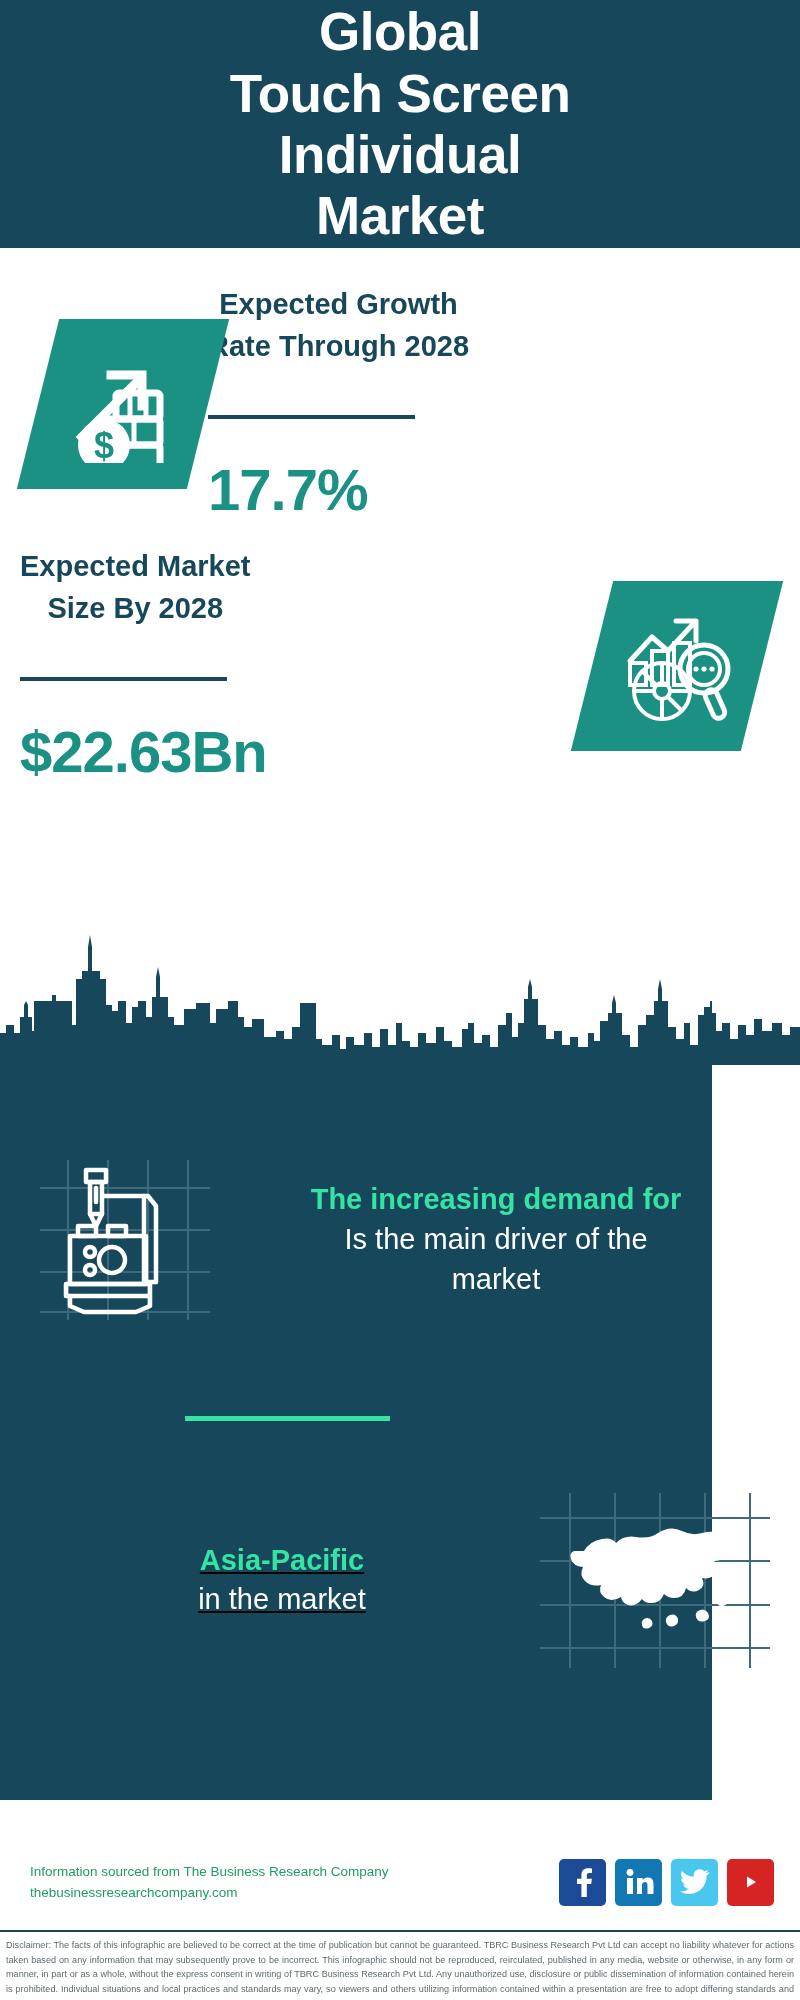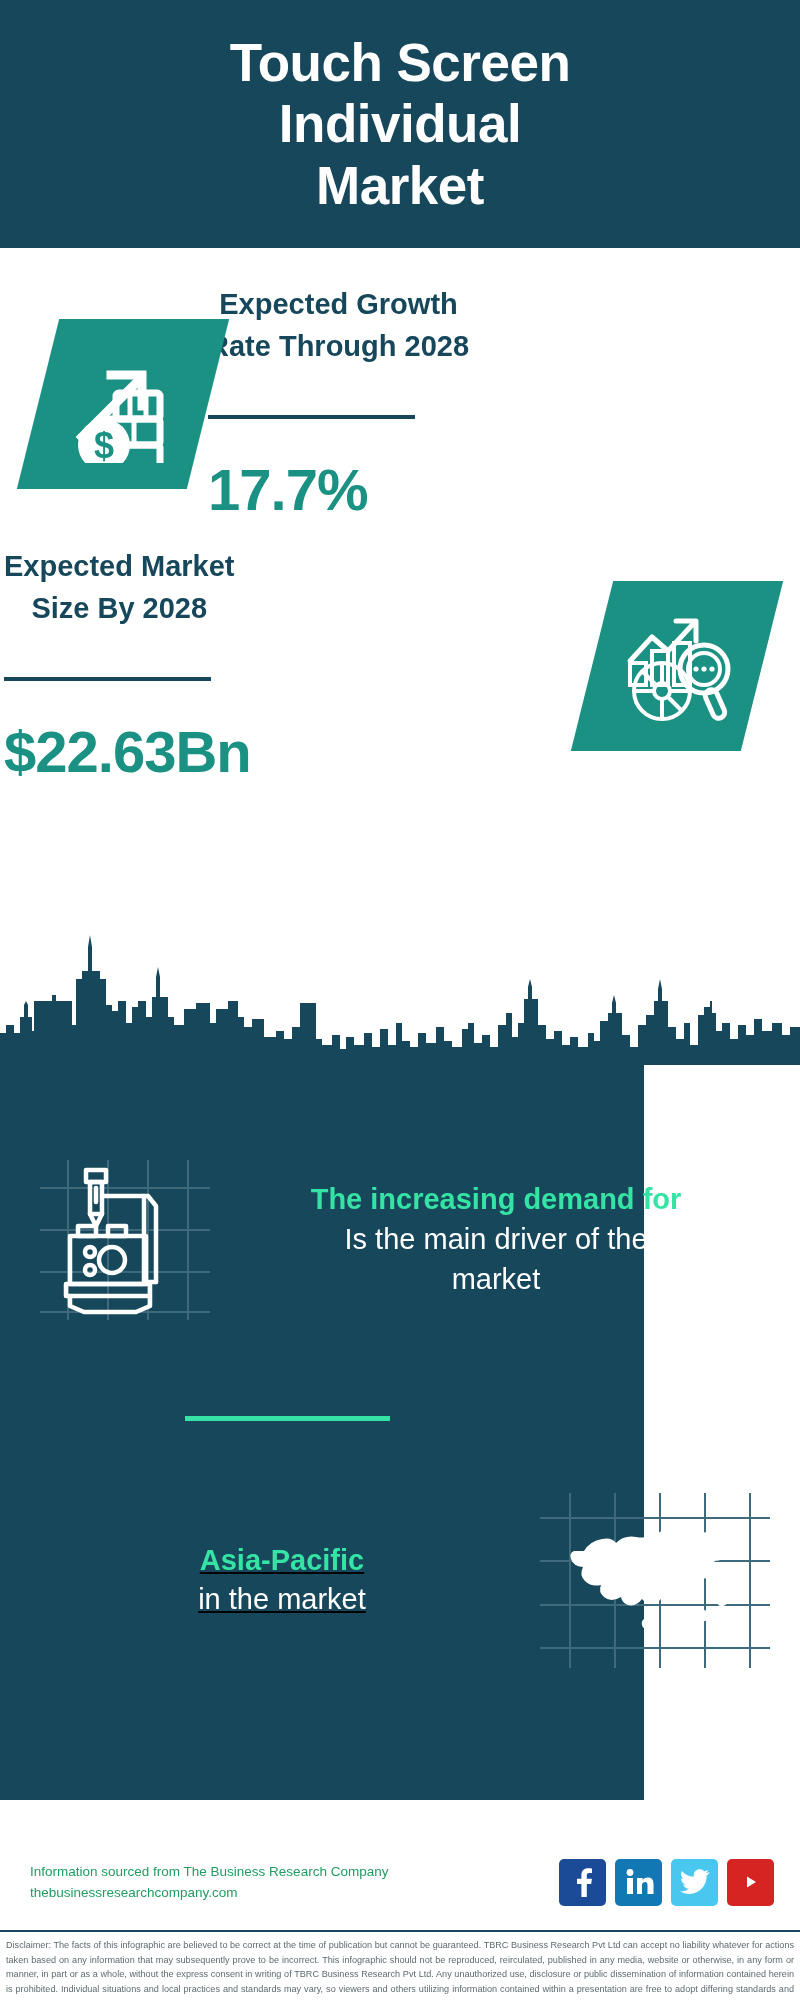--- a/index.html
+++ b/index.html
@@ -47,30 +47,30 @@
   .stat-value{
     color:#1b9184;font-weight:bold;font-size:58px;line-height:1.12;text-align:center;
     letter-spacing:-1px;
   }
 
   .stat-1 .para-icon{margin-left:38px;}
   .stat-1 .stat-text{padding-right:18px;}
   .stat-1 .stat-rule{width:207px;}
 
   .stat-2 .para-icon{margin-right:38px;order:2;}
-  .stat-2 .stat-text{order:1;padding-left:4px;}
+  .stat-2 .stat-text{order:1;padding-left:20px;}
   .stat-2 .stat-rule{width:207px;}
 
   
   .skyline{position:absolute;left:0;top:905px;width:800px;height:160px;}
   .skyline svg{display:block;width:800px;height:160px;}
 
   
   .dark-zone{
-    position:absolute;left:0;top:1060px;width:644px;height:740px;
+    position:absolute;left:0;top:1060px;width:712px;height:740px;
     background:#17475a;
   }
 
   .block{position:absolute;width:800px;display:flex;align-items:center;}
 
   .driver-block{top:72px;height:215px;}
   .driver-icon{width:170px;height:160px;margin-left:40px;flex:0 0 auto;}
   .driver-text{flex:1 1 auto;padding:0 28px 0 10px;text-align:center;}
 
   .accent-line{
@@ -117,20 +117,21 @@
     margin:0;color:#5d6a70;font-size:9.1px;line-height:1.62;text-align:justify;
   }
 </style>
 </head>
 <body>
 
 <div class="page">
 
   <div class="header">
     <div class="header-title">
+      <div>Global</div>
       <div>Touch Screen</div>
       <div>Individual</div>
       <div>Market</div>
     </div>
   </div>
 
   <div class="white-zone">
 
     <div class="stat stat-1">
       <div class="para-icon">

